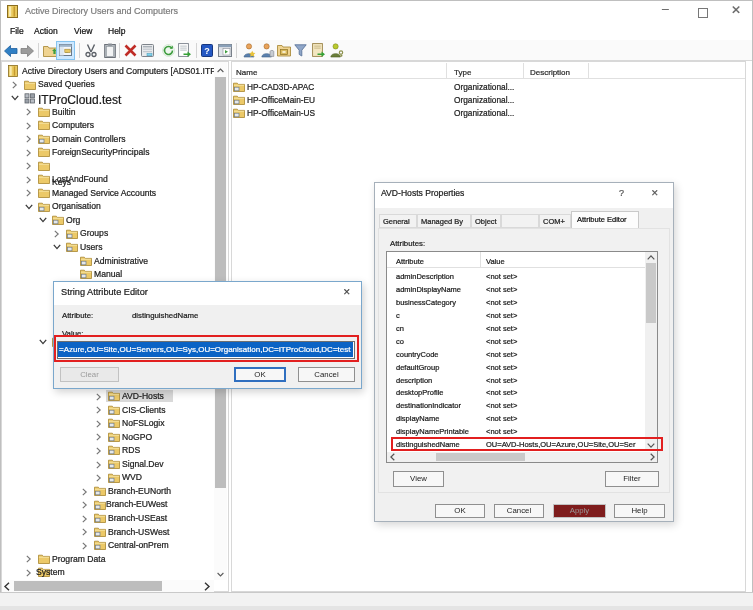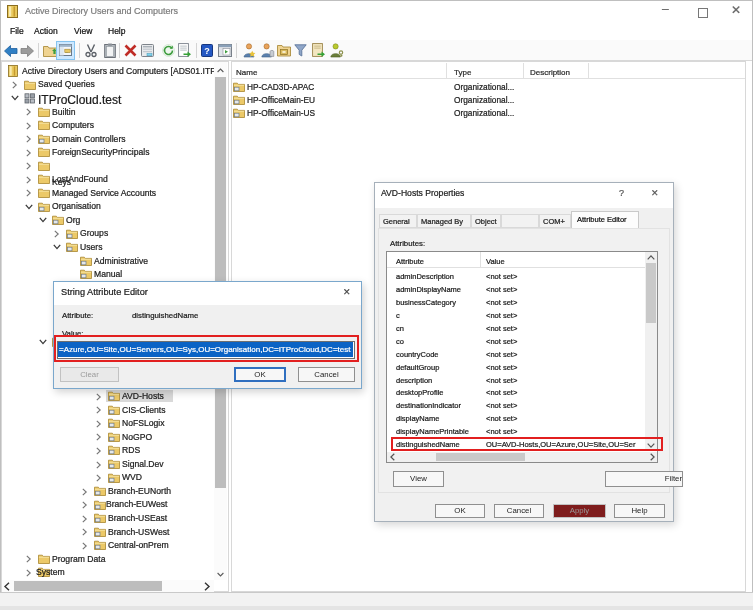--- a/index.html
+++ b/index.html
@@ -495,21 +495,21 @@
 <div class="abs" style="left:387px;top:452px;width:270px;height:10px;background:#f0f0f0;"></div>
 <svg class="abs" style="left:390px;top:453px" width="5" height="8" viewBox="0 0 5 8">
     <path d="M4.3 0.7 L0.9 4 L4.3 7.3" stroke="#555" stroke-width="1.2" fill="none"></path>
   </svg>
 <div class="abs" style="left:436px;top:453px;width:89px;height:8px;background:#c9c9c9;"></div>
 <svg class="abs" style="left:650px;top:453px" width="5" height="8" viewBox="0 0 5 8">
     <path d="M0.7 0.7 L4.1 4 L0.7 7.3" stroke="#555" stroke-width="1.2" fill="none"></path>
   </svg>
 <div class="abs" style="left:391px;top:437px;width:272px;height:14px;border:2px solid #e21f1f;box-sizing:border-box;z-index:3;"></div>
 <div class="abs" style="left:393px;top:471px;width:51px;height:16px;background:#f7f7f7;border:1px solid #8f8f8f;box-sizing:border-box;text-align:center;font-size:7.8px;color:#222;line-height:14px;">View</div>
-<div class="abs" style="left:605px;top:471px;width:78px;height:16px;background:#f7f7f7;border:1px solid #8f8f8f;box-sizing:border-box;text-align:right;font-size:7.8px;color:#222;line-height:14px;">Filter</div>
+<div class="abs" style="left:605px;top:471px;width:54px;height:16px;background:#f7f7f7;border:1px solid #8f8f8f;box-sizing:border-box;text-align:center;font-size:7.8px;color:#222;line-height:14px;">Filter</div>
 <div class="abs" style="left:435px;top:504px;width:50px;height:14px;background:#f7f7f7;border:1px solid #8f8f8f;box-sizing:border-box;text-align:center;font-size:7.8px;color:#222;line-height:12px;">OK</div>
 <div class="abs" style="left:494px;top:504px;width:50px;height:14px;background:#f7f7f7;border:1px solid #8f8f8f;box-sizing:border-box;text-align:center;font-size:7.8px;color:#222;line-height:12px;">Cancel</div>
 <div class="abs" style="left:553px;top:504px;width:53px;height:14px;background:#7f1d1d;border:1px solid #c2c2c2;box-sizing:border-box;text-align:center;font-size:7.8px;color:#9b9b9b;line-height:12px;">Apply</div>
 <div class="abs" style="left:614px;top:504px;width:51px;height:14px;background:#f7f7f7;border:1px solid #8f8f8f;box-sizing:border-box;text-align:center;font-size:7.8px;color:#222;line-height:12px;">Help</div>
 <div class="abs" style="left:53px;top:281px;width:309px;height:108px;background:#f0f0f0;border:1px solid #7aa7cc;box-sizing:border-box;box-shadow:2px 3px 8px rgba(0,0,0,0.18);z-index:4;"></div>
 <div class="abs" style="left:54px;top:282px;width:307px;height:23px;background:#ffffff;z-index:4;"></div>
 <div class="txt" style="left:61px;top:287px;font-size:9.2px;color:#222;z-index:4;">String Attribute Editor</div>
 <div class="txt" style="left:343px;top:287px;font-size:9px;color:#444;z-index:4;">✕</div>
 <div class="txt" style="left:62px;top:311px;font-size:7.8px;z-index:4;">Attribute:</div>
 <div class="txt" style="left:132px;top:311px;font-size:7.8px;z-index:4;">distinguishedName</div>

